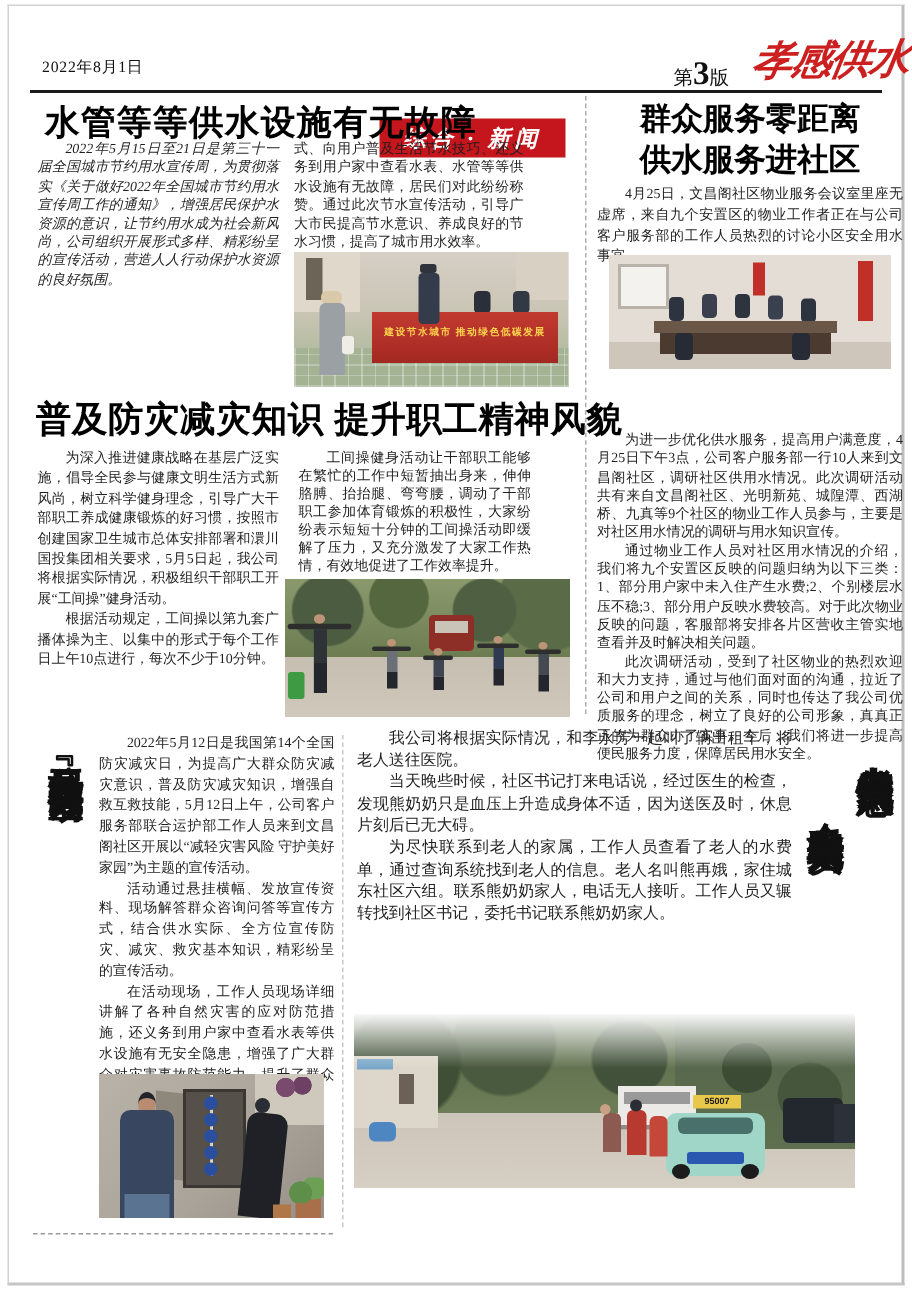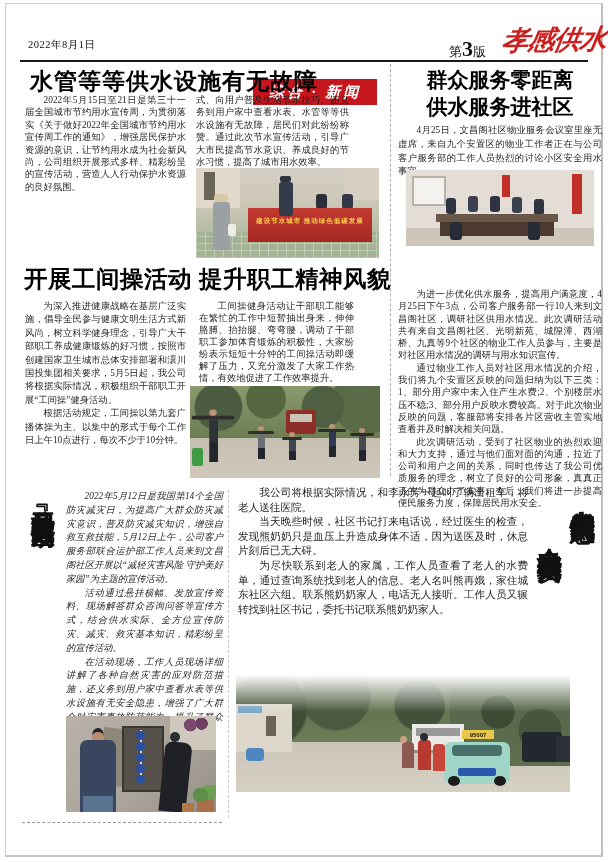--- a/index.html
+++ b/index.html
@@ -16,21 +16,21 @@
   .edition{font-size:13px;color:#111;}
   .edition b{font-size:22px;font-family:"Liberation Serif",serif;}
   .masthead{font-weight:bold;font-style:italic;font-size:27px;letter-spacing:-1px;
         transform:skewX(-10deg) rotate(-1deg);font-family:"DejaVu Serif",serif;}
   .rule{background:#1a1a1a;}
   
   .headline{font-family:"Liberation Sans","DejaVu Sans",sans-serif;font-weight:bold;color:#000;}
   .bodytxt{text-align:justify;color:#1f1f1f;}
   .bodytxt p{margin:0;}
   .bodytxt p.ind{text-indent:2em;}
-  .c1{width:161px;font-size:9.3px;line-height:12.4px;}
+  .c1{width:161px;font-size:9.3px;line-height:12.4px;font-style:italic;}
   .c2{width:153px;font-size:9.3px;line-height:12.4px;}
   .m1{width:161px;font-size:9.3px;line-height:13.4px;}
   .m2{width:155px;font-size:9.3px;line-height:12px;}
   .r1{width:204px;font-size:9.3px;line-height:13.8px;}
   .r2{width:204px;font-size:9.3px;line-height:12.3px;}
   .bl{width:157px;font-size:9.3px;line-height:13.8px;}
   .br{width:290px;font-size:10.6px;line-height:14.6px;}
   .vtitle{writing-mode:vertical-rl;font-family:"Liberation Sans","DejaVu Sans",sans-serif;
         font-weight:bold;color:#111;}
   .vline2{padding-top:38px;}
@@ -86,21 +86,21 @@
     </div>
     <div class="sh" style="left:84px;top:8px;width:11px;height:6px;border-radius:2px;background:#2f343c;"></div>
     <div class="sh" style="left:83px;top:14px;width:14px;height:34px;border-radius:3px;background:#343b4a;"></div>
     <div class="sh" style="left:18px;top:26px;width:14px;height:9px;border-radius:4px;background:#d9c9a8;"></div>
     <div class="sh" style="left:17px;top:34px;width:17px;height:48px;border-radius:4px 4px 0 0;background:#9aa0a4;"></div>
     <div class="sh" style="left:32px;top:56px;width:8px;height:12px;border-radius:2px;background:#f0ede6;"></div>
   </div>
 
   <div class="abs dash-v" style="left:390px;top:64px;height:412px;"></div>
 
-  <div class="abs headline" style="left:24px;top:263px;font-size:23.5px;letter-spacing:.5px;">开展工间操活动 提升职工精神风貌</div>
+  <div class="abs headline" style="left:24px;top:263px;font-size:23.5px;letter-spacing:.5px;">普及防灾减灾知识 提升职工精神风貌</div>
   <div class="abs bodytxt m1" style="left:25px;top:300px;">
     <p class="ind">为深入推进健康战略在基层广泛实施，倡导全民参与健康文明生活方式新风尚，树立科学健身理念，引导广大干部职工养成健康锻炼的好习惯，按照市创建国家卫生城市总体安排部署和澴川国投集团相关要求，5月5日起，我公司将根据实际情况，积极组织干部职工开展“工间操”健身活动。</p>
     <p class="ind">根据活动规定，工间操以第九套广播体操为主、以集中的形式于每个工作日上午10点进行，每次不少于10分钟。</p>
   </div>
   <div class="abs bodytxt m2" style="left:199px;top:300px;">
     <p class="ind">工间操健身活动让干部职工能够在繁忙的工作中短暂抽出身来，伸伸胳膊、抬抬腿、弯弯腰，调动了干部职工参加体育锻炼的积极性，大家纷纷表示短短十分钟的工间操活动即缓解了压力，又充分激发了大家工作热情，有效地促进了工作效率提升。</p>
   </div>
 
   <div class="photo" style="left:190px;top:386px;width:190px;height:92px;background:linear-gradient(#b9b0a3,#cfc8bb);">
     <div class="sh" style="left:0;top:0;width:100%;height:52px;background:radial-gradient(circle at 15% 40%,#4c5c40 0 14%,transparent 15%),radial-gradient(circle at 40% 25%,#55673f 0 16%,transparent 17%),radial-gradient(circle at 70% 40%,#4f6042 0 15%,transparent 16%),radial-gradient(circle at 92% 30%,#5a6b48 0 18%,transparent 19%),linear-gradient(#8a9a6d,#6d7d52);"></div>
@@ -162,21 +162,21 @@
     <div class="sh" style="left:44px;top:52px;width:12px;height:18px;border-radius:3px;background:#262b36;"></div>
     <div class="sh" style="left:122px;top:52px;width:12px;height:18px;border-radius:3px;background:#262b36;"></div>
   </div>
   <div class="abs bodytxt r2" style="left:398px;top:252px;margin-top:36px;">
     <p class="ind">为进一步优化供水服务，提高用户满意度，4月25日下午3点，公司客户服务部一行10人来到文昌阁社区，调研社区供用水情况。此次调研活动共有来自文昌阁社区、光明新苑、城隍潭、西湖桥、九真等9个社区的物业工作人员参与，主要是对社区用水情况的调研与用水知识宣传。</p>
     <p class="ind">通过物业工作人员对社区用水情况的介绍，我们将九个安置区反映的问题归纳为以下三类：1、部分用户家中未入住产生水费;2、个别楼层水压不稳;3、部分用户反映水费较高。对于此次物业反映的问题，客服部将安排各片区营收主管实地查看并及时解决相关问题。</p>
     <p class="ind">此次调研活动，受到了社区物业的热烈欢迎和大力支持，通过与他们面对面的沟通，拉近了公司和用户之间的关系，同时也传达了我公司优质服务的理念，树立了良好的公司形象，真真正正的为群众办了实事。今后，我们将进一步提高便民服务力度，保障居民用水安全。</p>
   </div>
 
   <div class="abs vtitle" style="left:27px;top:492px;height:358px;font-size:24px;letter-spacing:1px;">公司开展『防灾减灾日』宣传活动</div>
-  <div class="abs bodytxt bl" style="left:66px;top:490px;font-style:italic;">
+  <div class="abs bodytxt bl" style="left:66px;top:490px;">
     <p class="ind">2022年5月12日是我国第14个全国防灾减灾日，为提高广大群众防灾减灾意识，普及防灾减灾知识，增强自救互救技能，5月12日上午，公司客户服务部联合运护部工作人员来到文昌阁社区开展以“减轻灾害风险 守护美好家园”为主题的宣传活动。</p>
     <p class="ind">活动通过悬挂横幅、发放宣传资料、现场解答群众咨询问答等宣传方式，结合供水实际、全方位宣传防灾、减灾、救灾基本知识，精彩纷呈的宣传活动。</p>
     <p class="ind">在活动现场，工作人员现场详细讲解了各种自然灾害的应对防范措施，还义务到用户家中查看水表等供水设施有无安全隐患，增强了广大群众对灾害事故防范能力，提升了群众的常识素养。</p>
   </div>
 
   <div class="photo" style="left:66px;top:716px;width:150px;height:96px;background:linear-gradient(135deg,#b8b2a8,#a9a399 60%,#948e84);">
     <div class="sh" style="right:0;top:0;width:46px;height:34px;background:#cfc9bd;"></div>
     <div class="sh" style="right:6px;top:2px;width:28px;height:14px;background:radial-gradient(circle at 30% 50%,#7a4a6e 0 30%,transparent 32%),radial-gradient(circle at 70% 40%,#6e4064 0 28%,transparent 30%);"></div>
     <div class="sh" style="left:38px;top:12px;width:18px;height:58px;background:#8d877c;transform:skewY(6deg);"></div>
     <div class="sh" style="left:56px;top:10px;width:38px;height:62px;background:#55504a;border:2px solid #3a3631;">

